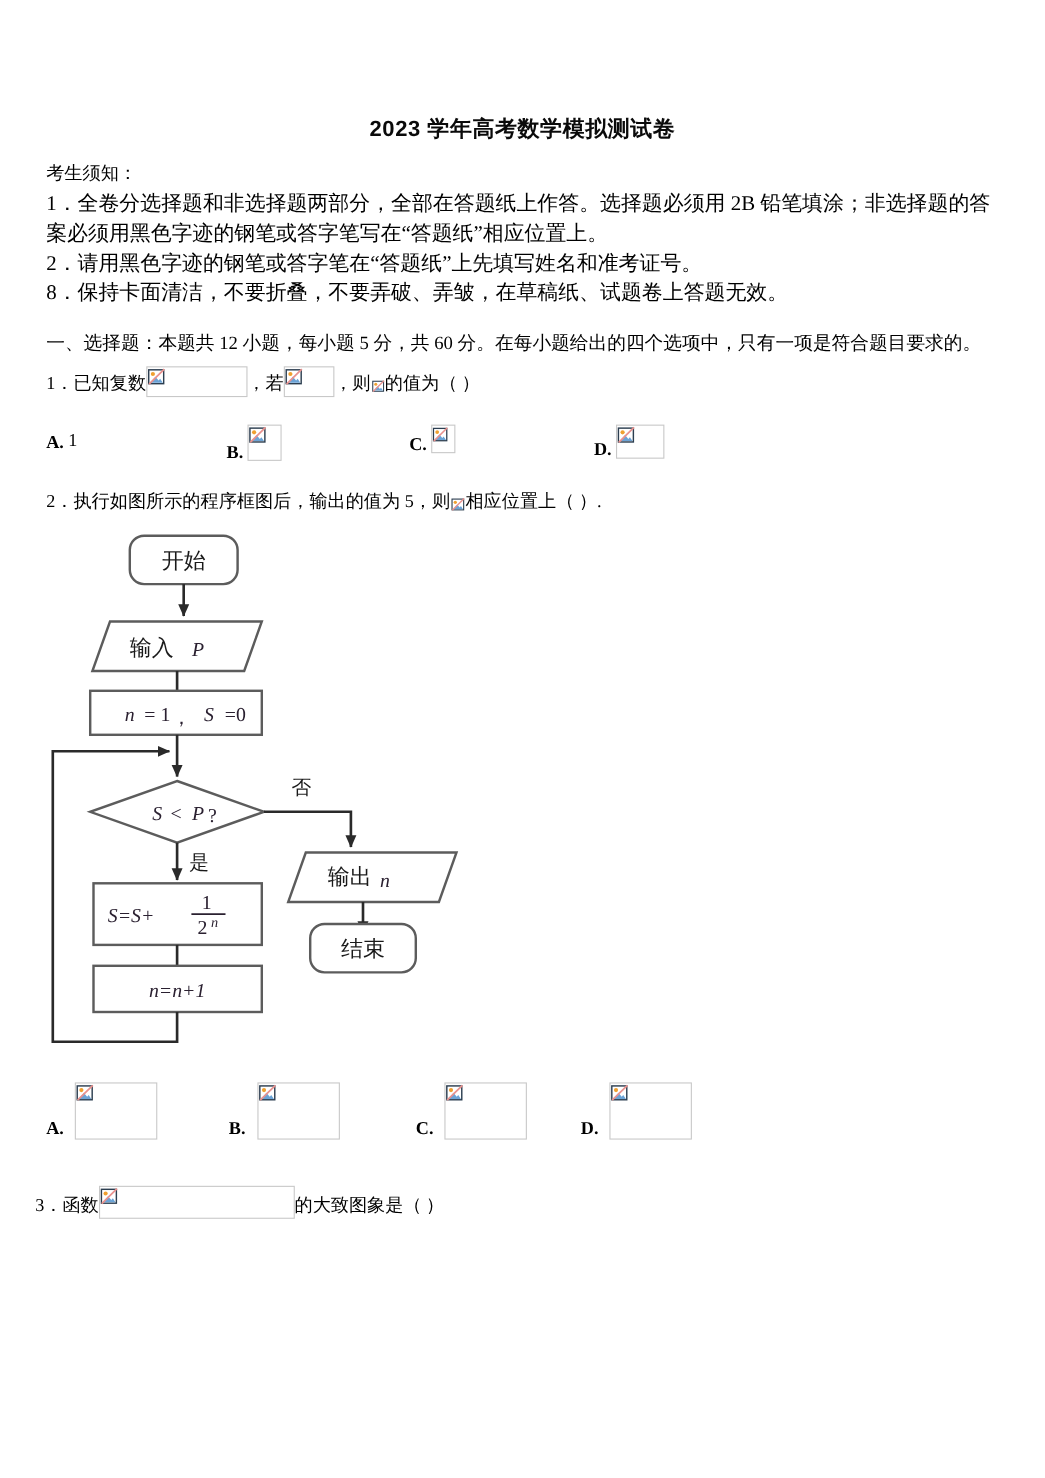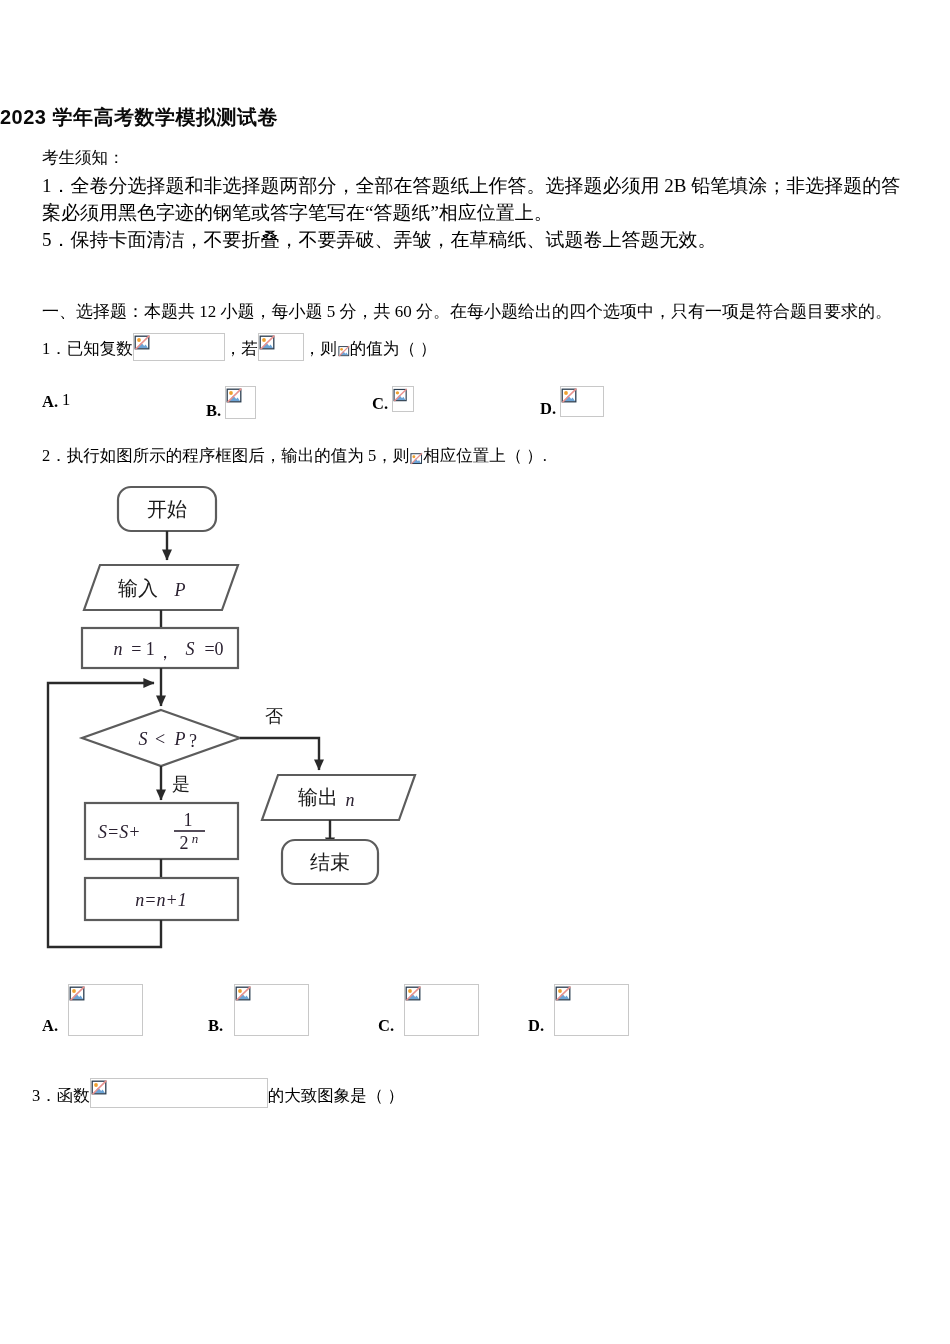--- a/index.html
+++ b/index.html
@@ -21,20 +21,21 @@
     left: 0; top: 0;
     width: 950px;
     height: 1344px;
   }
 
   
   .doc-title {
     position: absolute;
     left: 0; top: 104px;
     width: 950px;
+    text-align: center;
     font-family: "Liberation Sans", "DejaVu Sans", sans-serif;
     font-weight: bold;
     font-size: 20px;
     letter-spacing: 0.5px;
     color: #0a0a0a;
   }
 
   
   .notice-heading {
     position: absolute;
@@ -188,21 +189,22 @@
 <body>
 
 <div class="page">
 
   <div class="doc-title">2023 学年高考数学模拟测试卷</div>
 
   <div class="notice-heading">考生须知：</div>
 
   <div class="notice-list">
     <span class="notice-item">1．全卷分选择题和非选择题两部分，全部在答题纸上作答。选择题必须用 2B 铅笔填涂；非选择题的答案必须用黑色字迹的钢笔或答字笔写在“答题纸”相应位置上。</span>
-    <span class="notice-item">5．保持卡面清洁，不要折叠，不要弄破、弄皱，在草稿纸、试题卷上答题无效。</span>
+    <span class="notice-item">2．请用黑色字迹的钢笔或答字笔在“答题纸”上先填写姓名和准考证号。</span>
+    <span class="notice-item">8．保持卡面清洁，不要折叠，不要弄破、弄皱，在草稿纸、试题卷上答题无效。</span>
   </div>
 
   <div class="section-head">一、选择题：本题共 12 小题，每小题 5 分，共 60 分。在每小题给出的四个选项中，只有一项是符合题目要求的。</div>
 
   <div class="q-line q1-line">
     <span class="txt">1．</span><span class="txt">已知复数</span><span class="broken-img" style="width:92px;height:28px;">
       <svg class="glyph" viewBox="0 0 18 18">
         <rect x="1.2" y="2.2" width="13.6" height="12.6" fill="#ffffff" stroke="#2c3e50" stroke-width="1.3"></rect>
         <circle cx="5" cy="6" r="1.9" fill="#f0a030"></circle>
         <path d="M3 14 L7.2 8.4 L10.2 12 L11.6 10.4 L14 14 Z" fill="#6ba3d6"></path>

